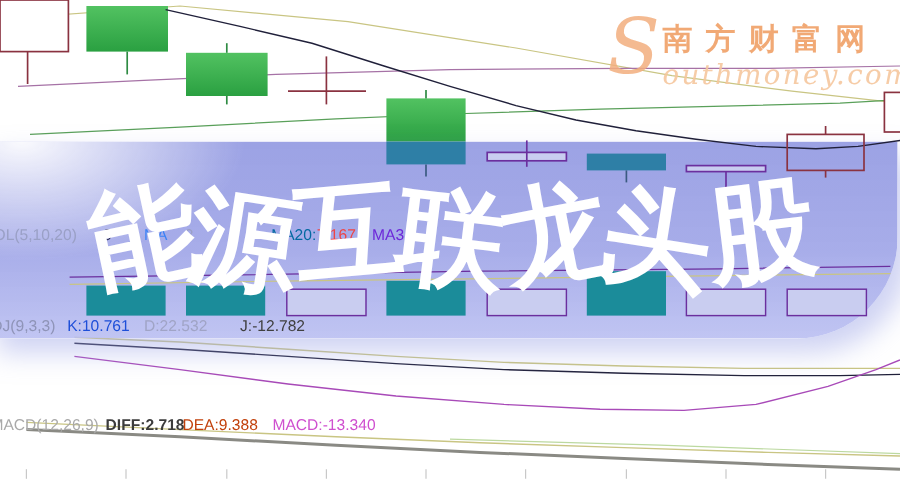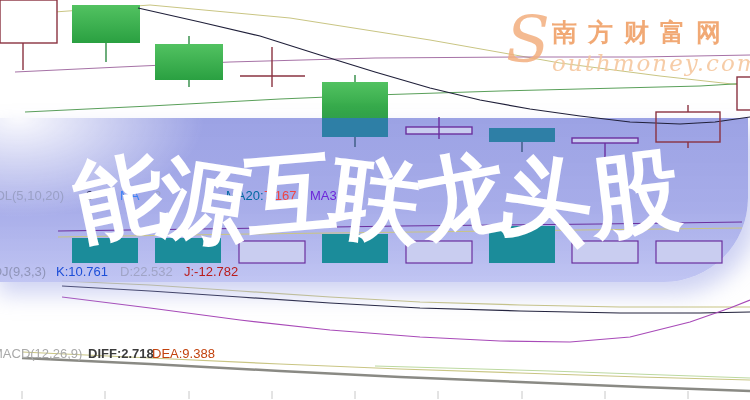--- a/index.html
+++ b/index.html
@@ -106,26 +106,27 @@
         <span style="left: 120px; color: #3b82f6;">MA</span>
         <span style="left: 154px; color: rgb(154, 160, 198);">2</span>
         <span style="left: 226px; color: #0369a1; text-align: center;">MA20:</span>
         <span style="left: 264px; color: #ef4444;">7.167</span>
         <span style="left: 310px; color: #6d28d9;">MA3</span>
       </div>
       <div class="ind-row" style="top: 264px;">
         <span style="left: -16px; color: rgb(143, 148, 184);">KDJ(9,3,3)</span>
         <span style="left: 56px; color: #1d4ed8;">K:10.761</span>
         <span style="left: 120px; color: rgb(160, 164, 198);">D:22.532</span>
-        <span style="left: 184px; color: #b91c1c;">J:-12.782</span>
+        <span style="left: 200px; color: #404040;">J:-12.782</span>
       </div>
       <div class="ind-row" style="top: 346px;">
         <span style="left: -8px; color: rgb(169, 169, 169);">MACD(12,26,9)</span>
         <span style="left: 88px; color: rgb(60, 60, 60); font-weight: bold;">DIFF:2.718</span>
         <span style="left: 152px; color: #c2410c;">DEA:9.388</span>
+        <span style="left: 227px; color: rgb(207, 79, 207);">MACD:-13.340</span>
       </div>
     </div>
 
   <div class="big-title" id="big-title"><span class="ch" style="transform: rotate(-12deg) translateY(4px);">能</span><span class="ch" style="transform: rotate(9deg) translateY(8px);">源</span><span class="ch" style="transform: rotate(-5deg) translateY(0px);">互</span><span class="ch" style="transform: rotate(7deg) translateY(6px);">联</span><span class="ch" style="transform: rotate(-11deg) translateY(2px);">龙</span><span class="ch" style="transform: rotate(9deg) translateY(6px);">头</span><span class="ch" style="transform: rotate(-7deg) translateY(0px);">股</span></div>
 
   <div class="watermark">
     <span class="wm-s">S</span>
     <div class="wm-cn">南方财富网</div>
     <div class="wm-en">outhmoney.com</div>
   </div>

